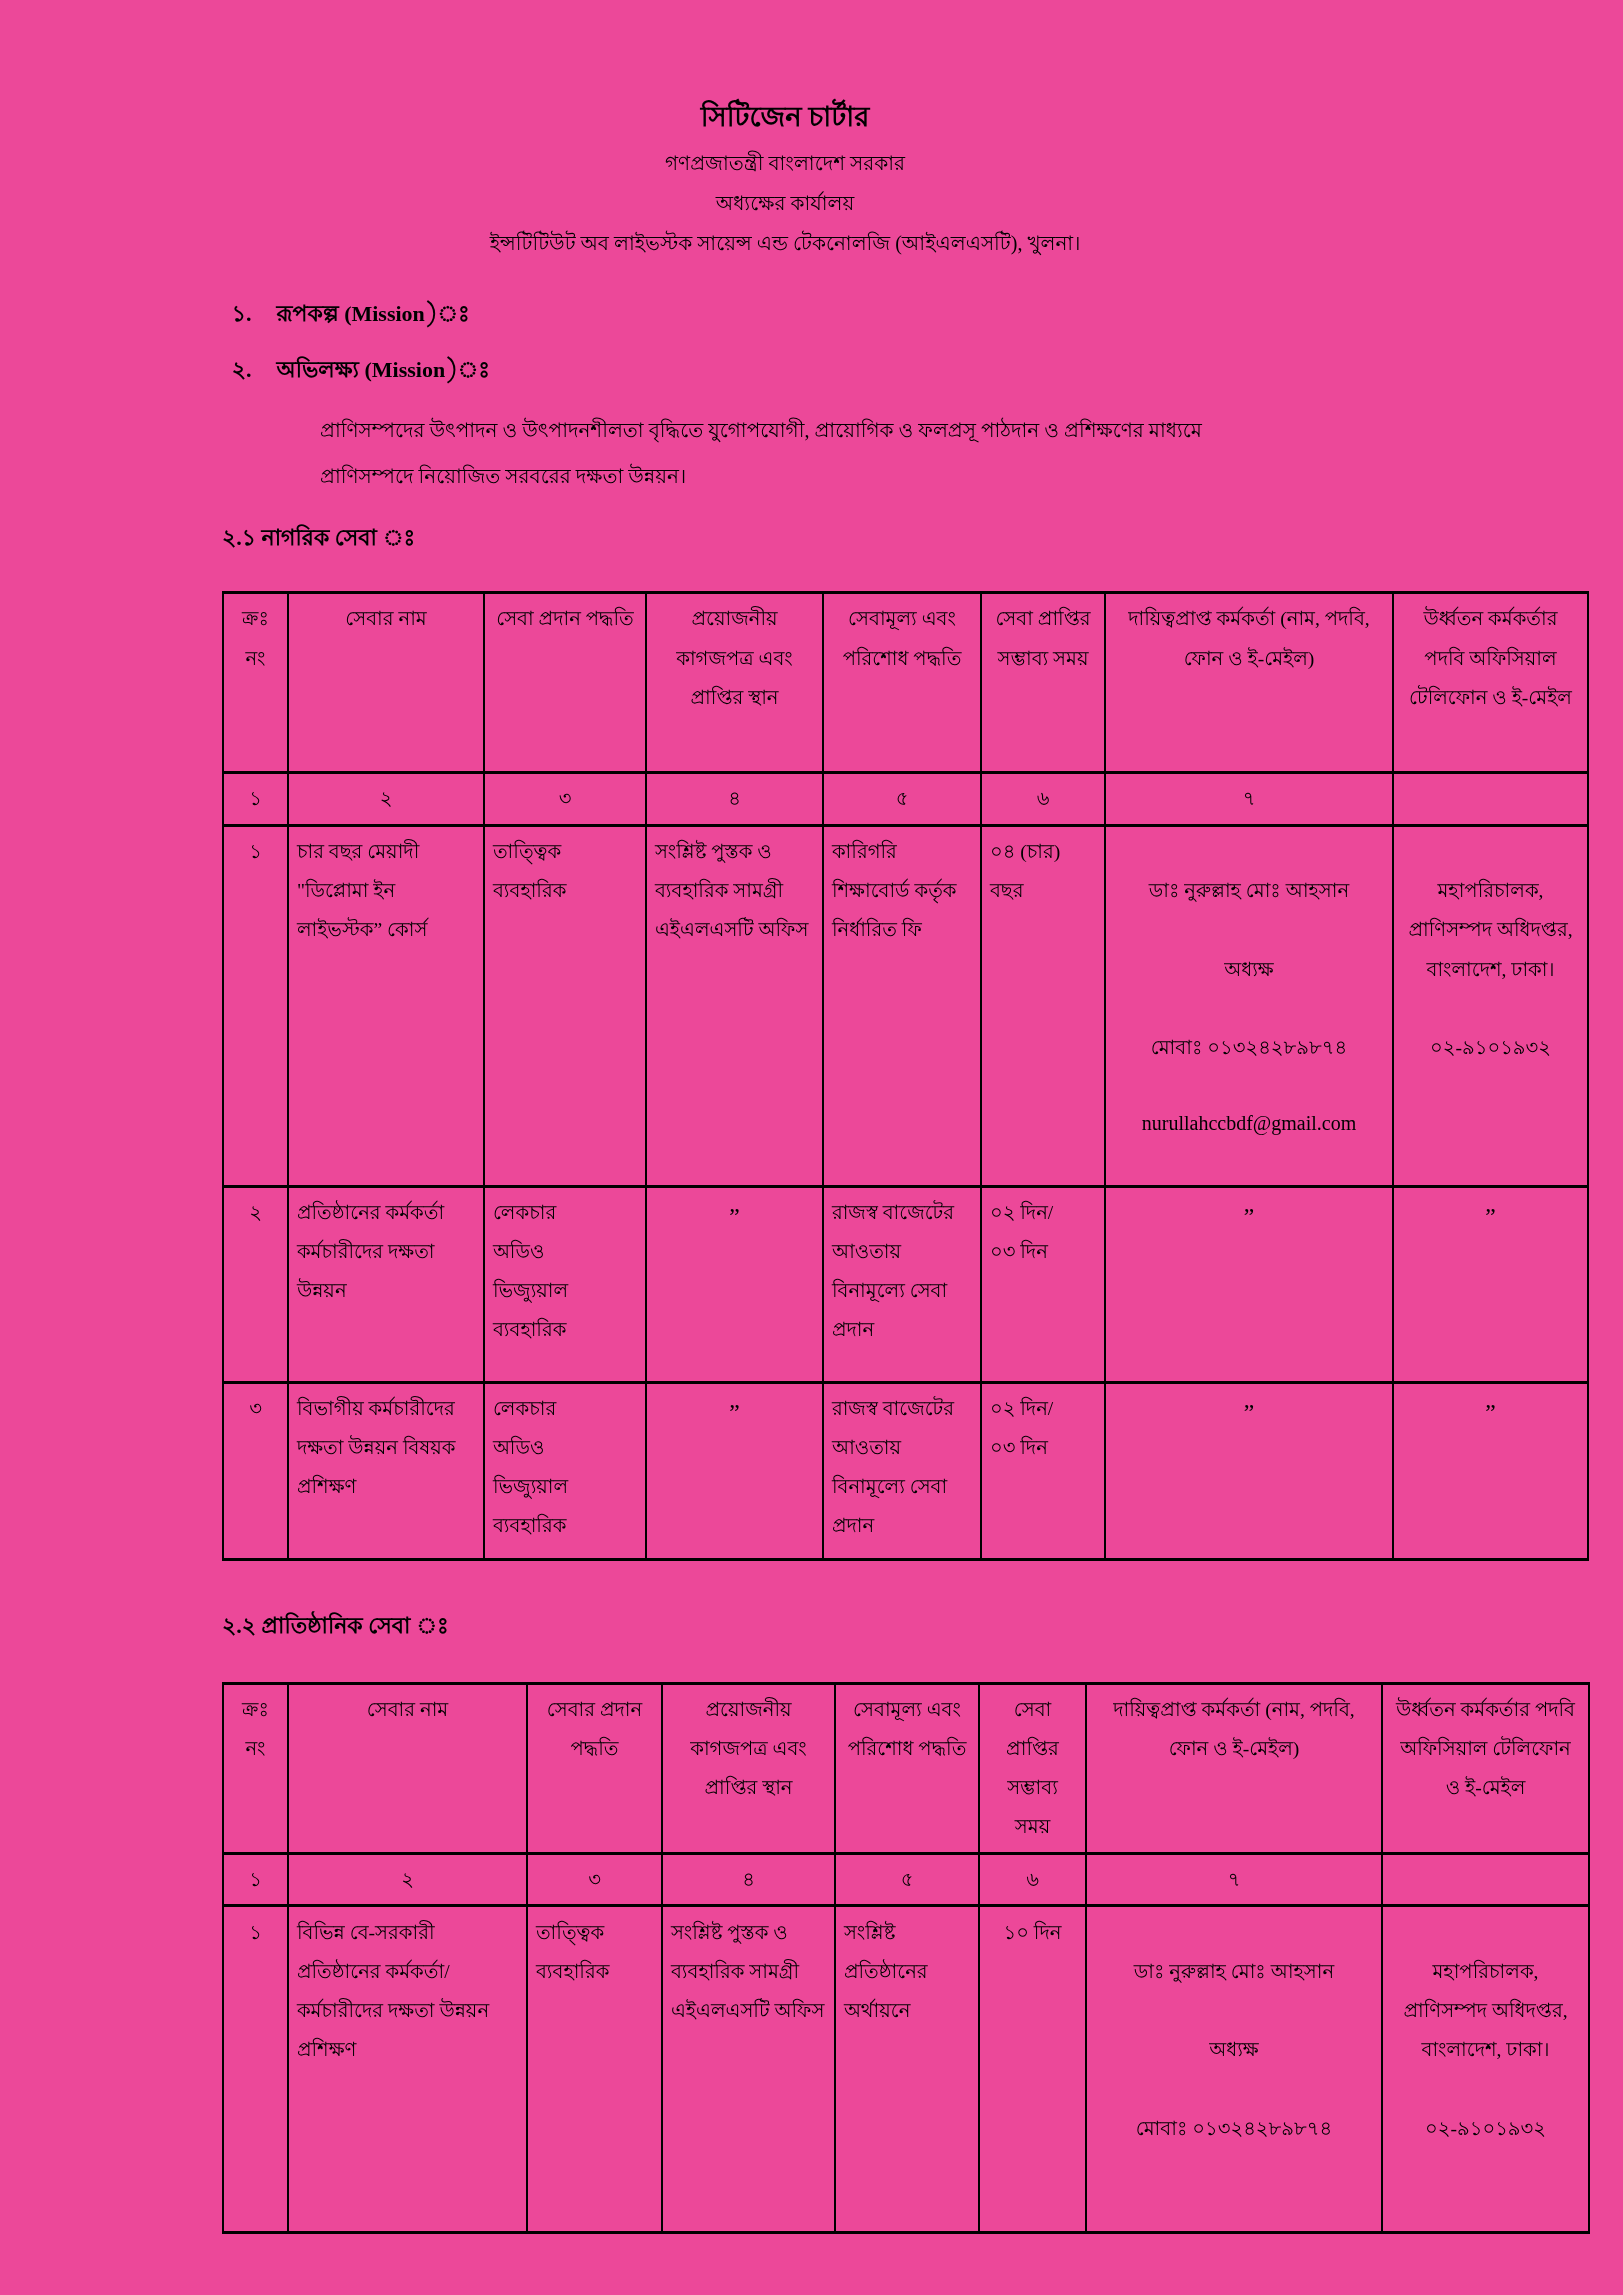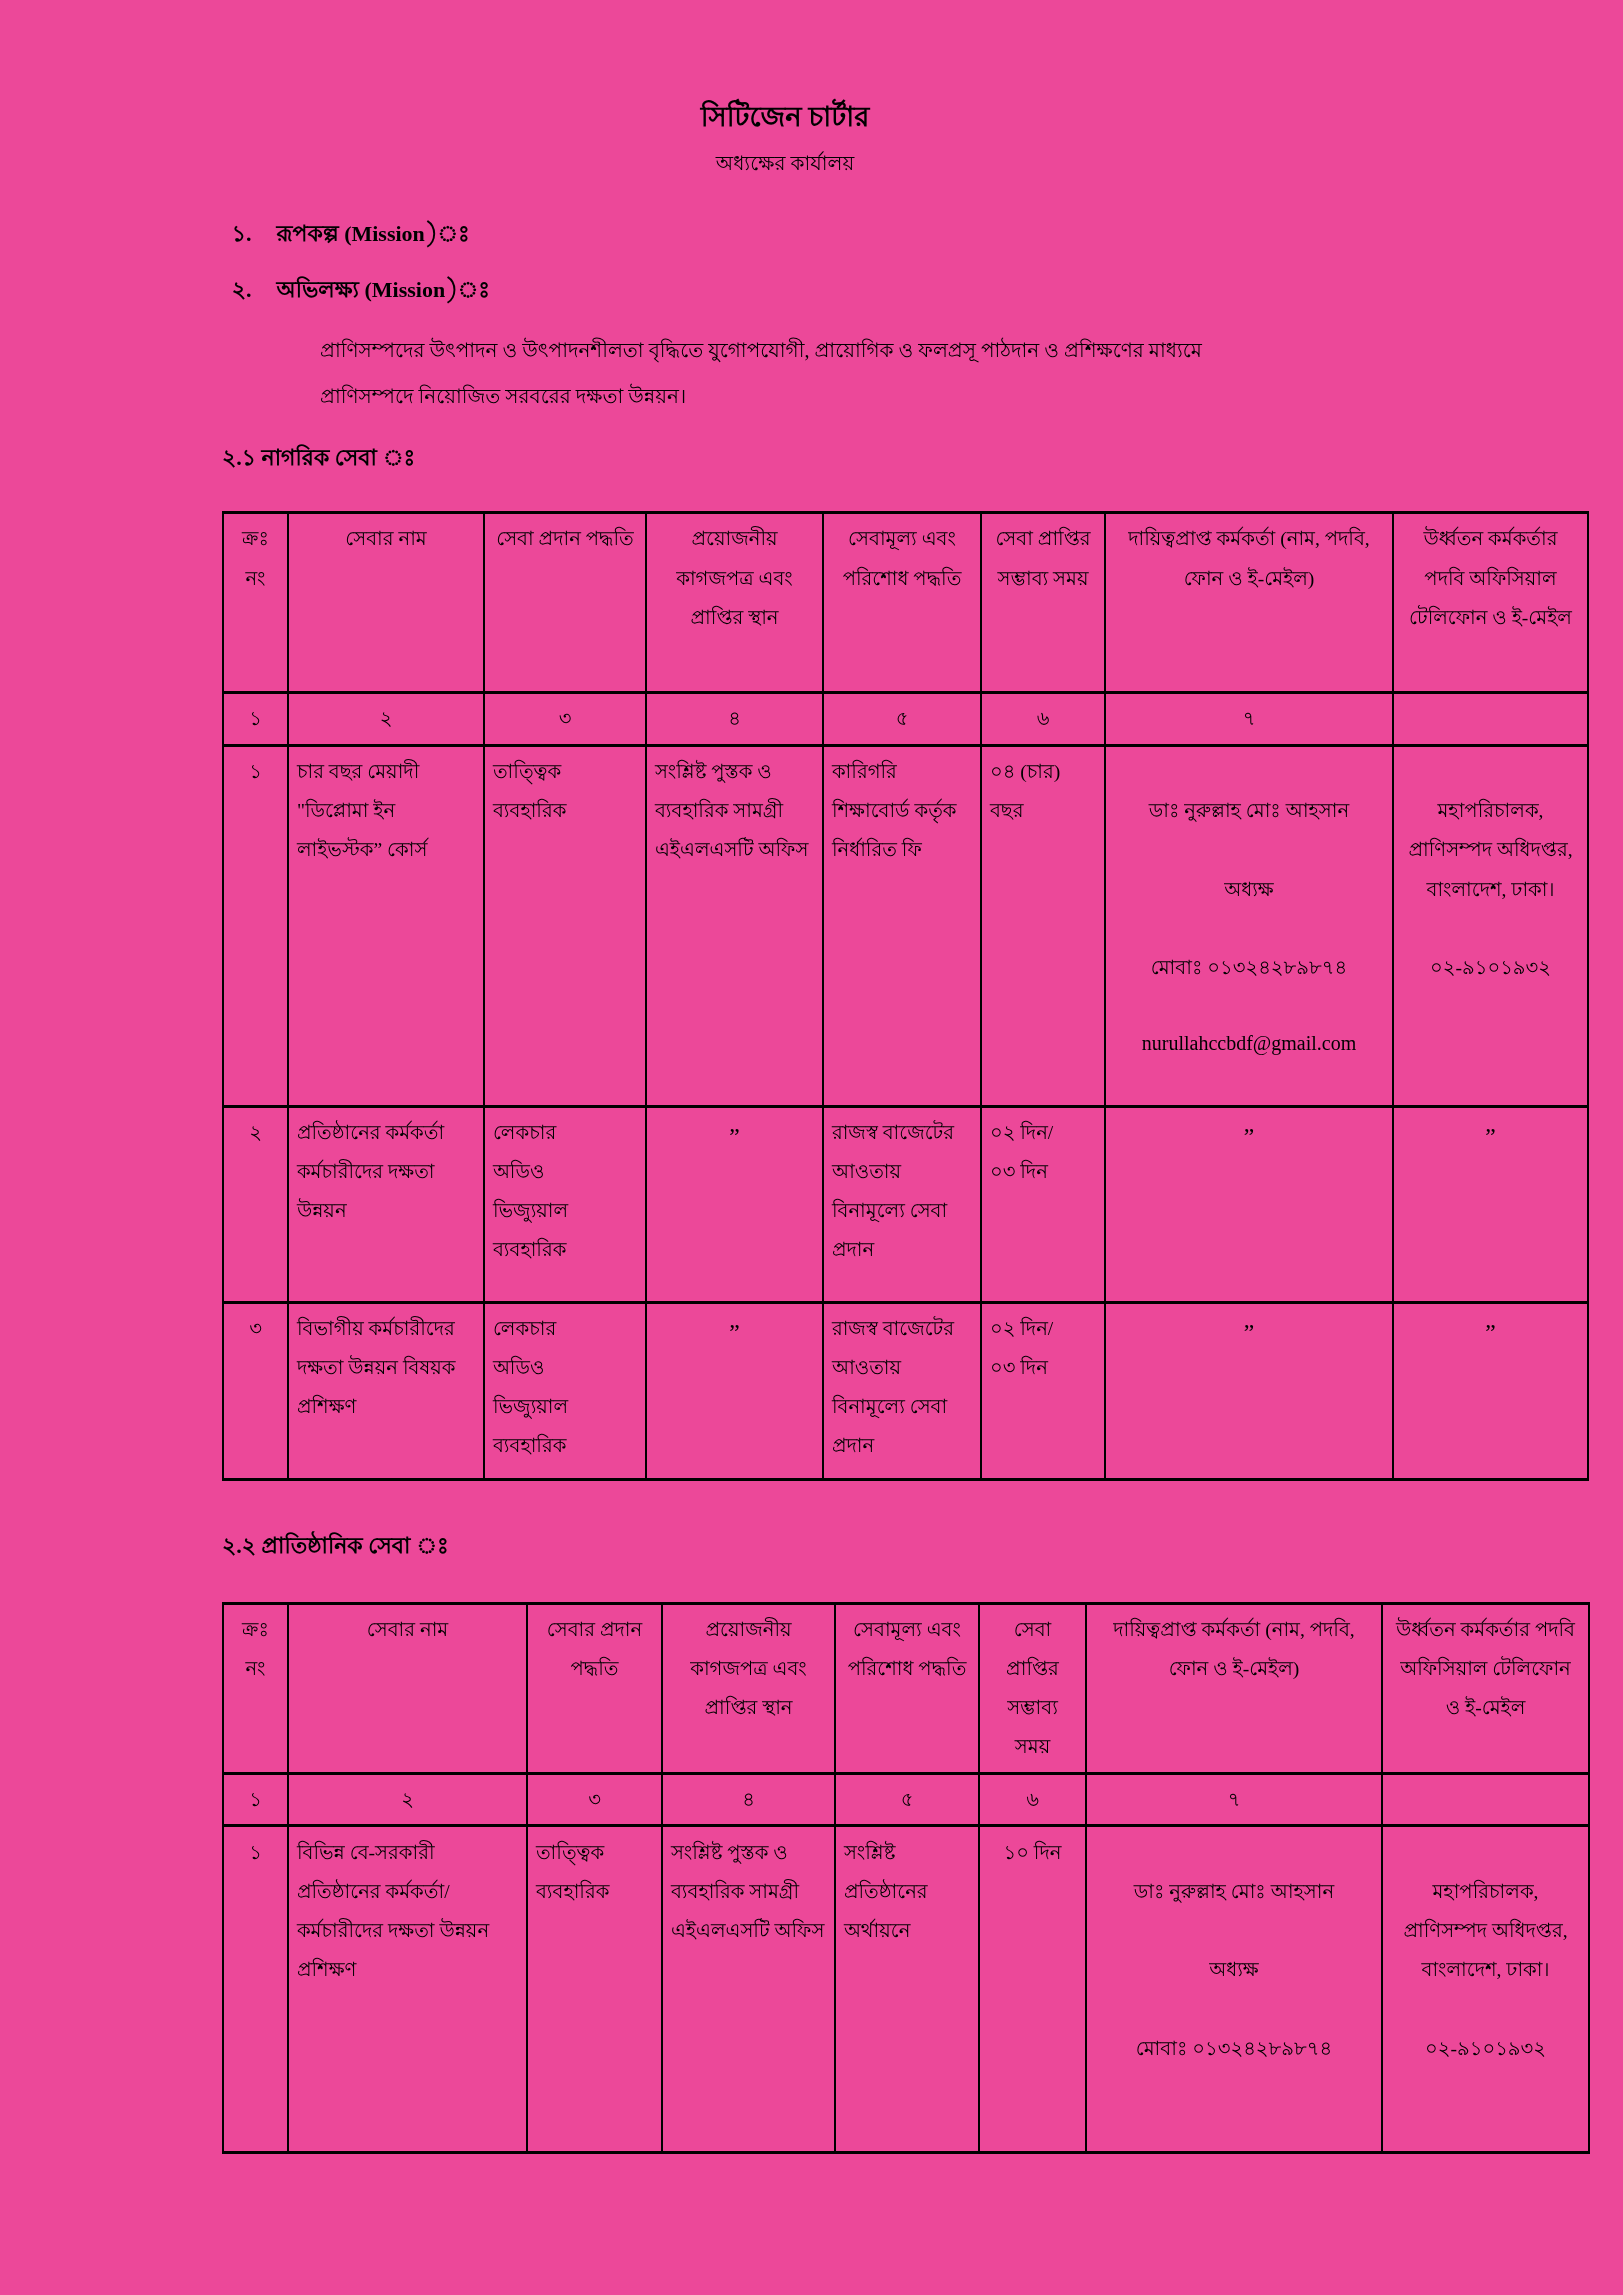--- a/index.html
+++ b/index.html
@@ -98,21 +98,23 @@
   }
   .phone-line { line-height: 2.0; }
 </style>
 </head>
 <body>
 
 <div class="page">
 
   <div class="header-block">
     <div class="doc-title">সিটিজেন চার্টার</div>
+    <div class="header-line">গণপ্রজাতন্ত্রী বাংলাদেশ সরকার</div>
     <div class="header-line">অধ্যক্ষের কার্যালয়</div>
+    <div class="header-line">ইন্সটিটিউট অব লাইভস্টক সায়েন্স এন্ড টেকনোলজি (আইএলএসটি), খুলনা।</div>
   </div>
 
   <div class="content">
 
     <div class="sec-heading lvl1 vision-heading">
       <span class="sec-num">১.</span><span>রূপকল্প (Mission)ঃ</span>
     </div>
 
     <div class="sec-heading lvl1 mission-heading">
       <span class="sec-num">২.</span><span>অভিলক্ষ্য (Mission)ঃ</span>

